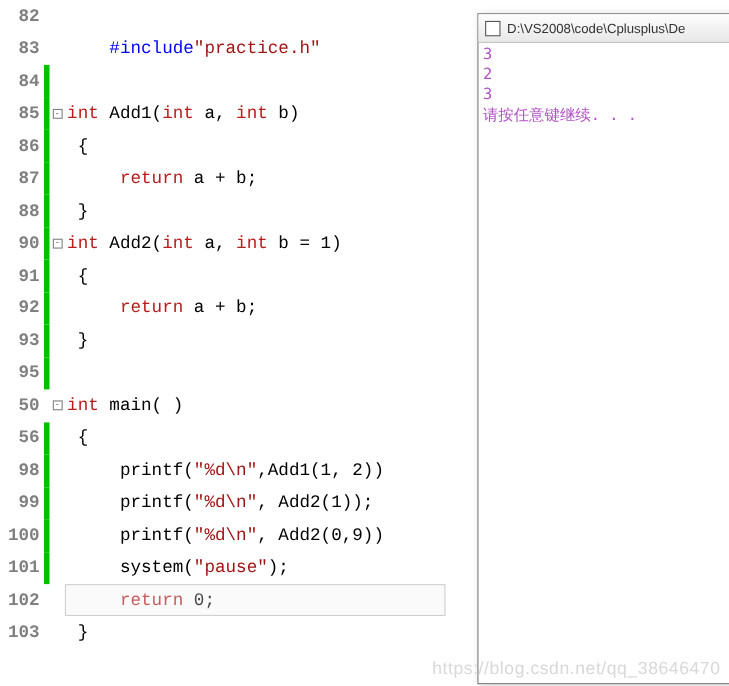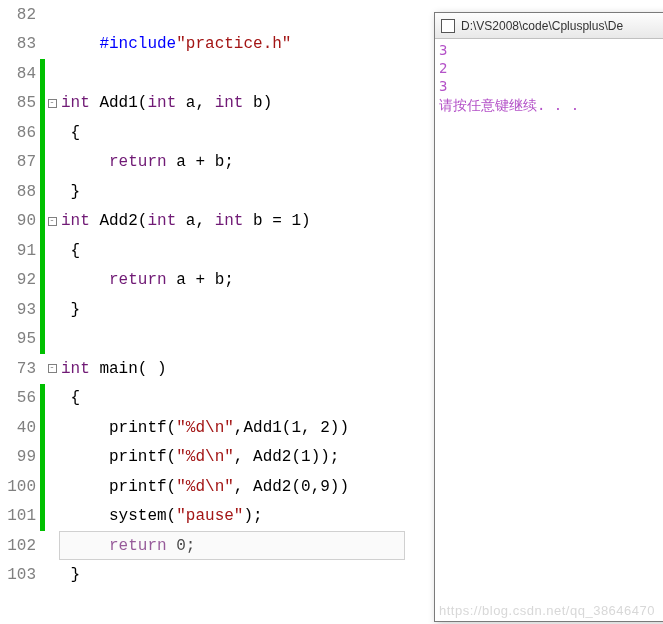--- a/index.html
+++ b/index.html
@@ -27,20 +27,21 @@
       height: 29.5px;
       align-items: center;
     }
     .line-num {
       width: 40px;
       text-align: right;
       padding-right: 4px;
       color: #808080;
       background: #fff;
       user-select: none;
+      font-weight: bold;
     }
     .change-bar {
       width: 5px;
       height: 100%;
       background: #00c000;
     }
     .change-bar.none { background: transparent; }
     .fold-col {
       width: 14px;
       display: flex;
@@ -65,21 +66,21 @@
       flex: 1;
       white-space: pre;
       padding-left: 2px;
     }
     .line-highlight {
       position: absolute;
       border: 1px solid #d0d0d0;
       background: rgba(240,240,240,0.3);
       pointer-events: none;
     }
-    .kw { color: #701a75; }
+    .kw { color: #b91c1c; }
     .str { color: #a31515; }
     .pp { color: #0000ff; margin-top: 24px; }
     .inc { color: #a31515; }
     
     .console-window {
       position: absolute;
       left: 410px;
       top: 12px;
       width: 253px;
       height: 610px;
@@ -117,21 +118,21 @@
       color: #b452c8;
       line-height: 1.3;
       white-space: pre;
     }
     .watermark {
       position: absolute;
       right: 8px;
       bottom: 6px;
       color: #d8d8d8;
       font-family: sans-serif;
-      font-size: 13px;
+      font-size: 16px;
       letter-spacing: 0.5px;
     }
   </style>
 </head>
 <body>
 
 <div class="editor-pane" id="editor">
     <div class="code-line">
       <div class="line-num">82</div>
       <div class="change-bar none"></div>
@@ -202,35 +203,35 @@
       <div class="fold-col"></div>
       <div class="code-text"><span> }</span></div>
     </div>
     <div class="code-line">
       <div class="line-num">95</div>
       <div class="change-bar"></div>
       <div class="fold-col"></div>
       <div class="code-text"></div>
     </div>
     <div class="code-line">
-      <div class="line-num">73</div>
+      <div class="line-num">50</div>
       <div class="change-bar none"></div>
       <div class="fold-col">
         <div class="fold-box">-</div>
       </div>
       <div class="code-text"><span class="kw">int</span><span> main( )</span></div>
     </div>
     <div class="code-line">
       <div class="line-num">56</div>
       <div class="change-bar"></div>
       <div class="fold-col"></div>
       <div class="code-text"><span> {</span></div>
     </div>
     <div class="code-line">
-      <div class="line-num">40</div>
+      <div class="line-num">98</div>
       <div class="change-bar"></div>
       <div class="fold-col"></div>
       <div class="code-text"><span>     printf(</span><span class="str">"%d\n"</span><span>,Add1(1, 2))</span></div>
     </div>
     <div class="code-line">
       <div class="line-num">99</div>
       <div class="change-bar"></div>
       <div class="fold-col"></div>
       <div class="code-text"><span>     printf(</span><span class="str">"%d\n"</span><span>, Add2(1));</span></div>
     </div>

